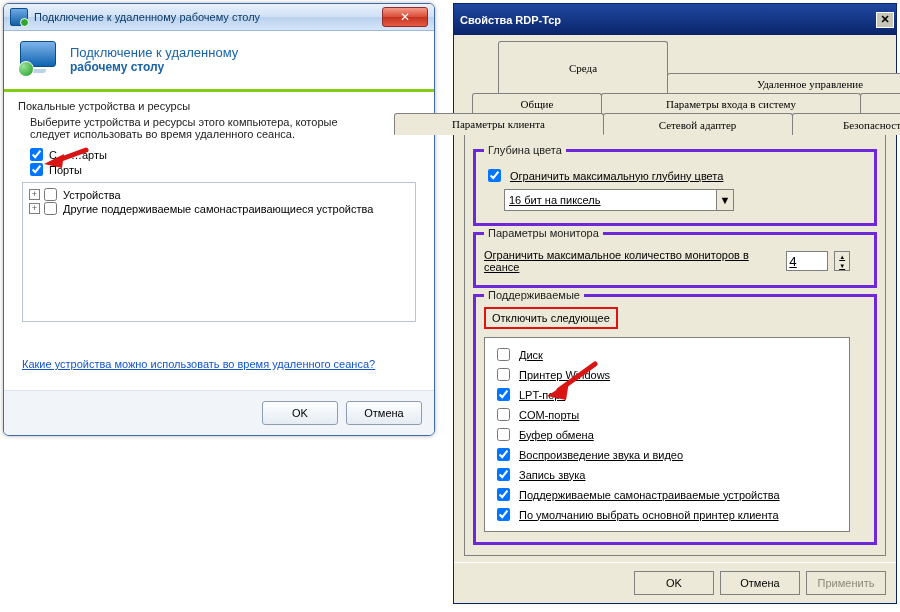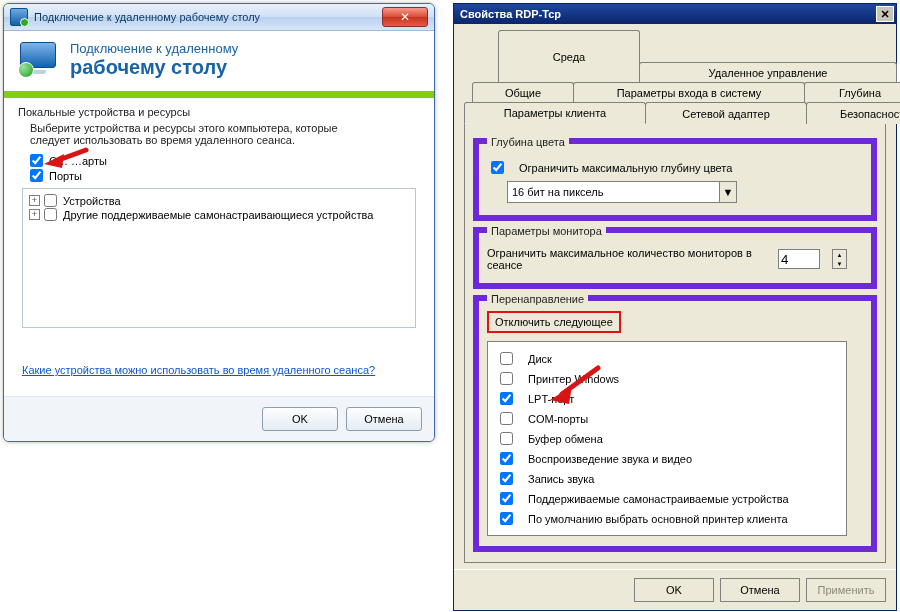--- a/index.html
+++ b/index.html
@@ -5,57 +5,57 @@
   html,body{margin:0;padding:0;font-family:"Segoe UI",Tahoma,Arial,sans-serif;font-size:11px;background:#fff;}
   .stage{position:relative;width:900px;height:612px;overflow:hidden;}
 
   
   .w7{position:absolute;left:3px;top:3px;width:430px;border:1px solid #3f6aa7;border-radius:6px;background:#fff;box-shadow:0 0 4px rgba(0,0,0,.3);}
   .w7 .titlebar{height:26px;background:linear-gradient(#e9f1fb,#cfe0f5 50%,#b9d1ee 51%,#d7e6f8);border-bottom:1px solid #9db8d9;border-radius:5px 5px 0 0;display:flex;align-items:center;padding:0 6px;}
   .w7 .title-icon{width:16px;height:16px;background:linear-gradient(#6ea9e6,#135fa7);border:1px solid #0d4f8a;border-radius:2px;margin-right:6px;position:relative; flex-shrink:0;}
   .w7 .title-icon::after{content:"";position:absolute;right:-2px;bottom:-2px;width:7px;height:7px;background:#2fa72f;border-radius:50%;border:1px solid #fff;}
   .w7 .title-text{color:#0b3a66;font-weight:400;}
   .w7 .close-w7{margin-left:auto;width:44px;height:18px;border:1px solid #8f2d2d;border-radius:3px;background:linear-gradient(#f59a8a,#d94b35 50%,#c23420 51%,#e85a42);display:flex;align-items:center;justify-content:center;color:#fff;font-size:12px;}
-  .w7 .header{display:flex;align-items:center;padding:10px 14px 12px 14px;border-bottom:7px solid #84cc16;background:#fff;}
+  .w7 .header{display:flex;align-items:center;padding:10px 14px 12px 14px;border-bottom:3px solid #84cc16;background:#fff;}
   .w7 .big-icon{width:42px;height:36px;margin-right:10px;position:relative; flex-shrink:0;}
   .w7 .big-icon .screen{width:34px;height:24px;background:linear-gradient(#7fb4ea,#0f63b0);border:1px solid #0a4d8d;border-radius:3px;position:absolute;top:0;left:2px;}
   .w7 .big-icon .base{width:18px;height:4px;background:#bcd2e6;position:absolute;bottom:4px;left:10px;border-radius:0 0 3px 3px;}
   .w7 .big-icon .orb{width:14px;height:14px;border-radius:50%;background:radial-gradient(circle at 30% 30%,#9be49b,#1f9e1f);border:1px solid #fff;position:absolute;bottom:0;left:0;}
   .w7 .header-text1{color:#1963a6;font-size:13px;}
-  .w7 .header-text2{color:#1963a6;font-size:20px;font-weight:bold;}
+  .w7 .header-text2{color:#1963a6;font-size:12px;font-weight:bold;}
   .w7 .body{padding:8px 14px 12px 14px;}
   .w7 .section-title{color:#222;margin-bottom:4px;}
   .w7 .instruction{color:#222;margin:2px 0 8px 12px;max-width:350px;}
   .w7 .checkrow{display:flex;align-items:center;margin:2px 0 2px 12px;position:relative;}
   .w7 input[type=checkbox]{margin:0 6px 0 0;}
   .w7 .tree{border:1px solid #b5c6da;height:130px;margin:6px 4px 4px 4px;padding:4px 6px;background:#fff;overflow:hidden;}
   .w7 .tree-row{display:flex;align-items:center;margin:1px 0;}
   .w7 .plus{width:9px;height:9px;border:1px solid #7d7d7d;display:inline-flex;align-items:center;justify-content:center;font-size:9px;line-height:1;color:#555;margin-right:4px;background:#fff;}
   .w7 .link{color:#1155cc;text-decoration:underline;display:inline-block;margin:32px 4px 0 4px;cursor:pointer;}
   .w7 .btnbar{display:flex;justify-content:flex-end;gap:8px;padding:10px 12px;border-top:1px solid #dbe6f3;background:#f1f5fa;border-radius:0 0 5px 5px;margin-top:8px;}
   .w7 .btn{min-width:74px;height:22px;border:1px solid #8d9dae;border-radius:3px;background:linear-gradient(#fdfefe,#e5ecf4);display:flex;align-items:center;justify-content:center;cursor:pointer;}
 
   
   .wc{position:absolute;left:453px;top:3px;width:442px;border:1px solid #0a246a;background:#ece9d8;}
-  .wc .titlebar{height:20px;background:linear-gradient(#1f48a0,#0a246a);display:flex;align-items:center;padding:0 2px 0 6px;}
+  .wc .titlebar{height:31px;background:linear-gradient(#1f48a0,#0a246a);display:flex;align-items:center;padding:0 2px 0 6px;}
   .wc .title-text{color:#fff;font-weight:bold;}
   .wc .close{margin-left:auto;width:16px;height:14px;border:1px solid #fff;background:#c7c5b8;color:#000;display:flex;align-items:center;justify-content:center;font-size:11px;font-weight:bold;}
   .wc .body{padding:6px 10px 6px 10px;}
 
   .tabs-row{display:flex;}
-  .tab{border:1px solid #808080;border-bottom:none;background:#ece9d8;padding:2px 10px;margin-right:-1px;border-radius:3px 3px 0 0;position:relative;white-space:nowrap;cursor:pointer;min-height:16px;display:flex;align-items:center;}
+  .tab{border:1px solid #808080;border-bottom:none;background:#ece9d8;padding:2px 24px;margin-right:-1px;border-radius:3px 3px 0 0;position:relative;white-space:nowrap;cursor:pointer;min-height:16px;display:flex;align-items:center;font-family:Liberation Serif, serif;}
   .tabs-row.r1{margin-left:34px;}
   .tabs-row.r2{margin-left:8px;margin-top:-1px;text-align:center;}
-  .tabs-row.r3{margin-top:-1px;}
+  .tabs-row.r3{margin-top:-1px;justify-content:center;}
   .tab.active{background:#ece9d8;border-bottom:1px solid #ece9d8;z-index:2;}
   .tab-panel{border:1px solid #808080;background:#ece9d8;padding:8px 8px;margin-top:-1px;}
 
-  .grp{border:6px solid #6d28d9;margin:6px 0 2px 0;padding:10px 24px 8px 8px;position:relative;}
+  .grp{border:3px solid #6d28d9;margin:6px 0 2px 0;padding:10px 24px 8px 8px;position:relative;}
   .grp .legend{position:absolute;top:-8px;left:8px;background:#ece9d8;padding:0 4px;color:#222;}
-  .row{display:flex;align-items:center;gap:12px;margin:4px 0;}
+  .row{display:flex;align-items:center;gap:6px;margin:4px 0;text-decoration:underline;}
   .combo{border:1px solid #7f7f7f;background:#fff;height:20px;display:flex;align-items:center;padding:0 4px;width:220px;position:relative;}
   .combo .arrow{position:absolute;right:0;top:0;width:16px;height:100%;border-left:1px solid #7f7f7f;background:#ece9d8;display:flex;align-items:center;justify-content:center;}
   .numbox{border:1px solid #7f7f7f;background:#fff;width:36px;height:18px;padding:0 2px;}
   .spin{width:14px;height:18px;border:1px solid #7f7f7f;background:#ece9d8;display:flex;flex-direction:column;}
   .spin div{flex:1;display:flex;align-items:center;justify-content:center;font-size:6px;}
 
   .redbox{border:2.5px solid #e11212;padding:3px 6px;display:inline-block;margin:0 0 6px 0;}
   .list{border:1px solid #7f7f7f;background:#fff;padding:6px 8px;margin-top:2px; position:relative;}
   .list .row{margin:1px 0;}
 
@@ -196,21 +196,21 @@
             <span>Ограничить максимальное количество мониторов в сеансе</span>
             <input class="numbox" value="4" style="">
             <div class="spin">
                 <div>▲</div>
                 <div>▼</div>
               </div>
           </div>
         </div>
 
         <div class="grp" style="padding-bottom:10px;">
-          <div class="legend">Перенаправление</div>
+          <div class="legend">Поддерживаемые</div>
           <div class="redbox">
             <span>Отключить следующее</span>
           </div>
           <div class="list" id="redir-list">
 
             <div class="arrow-anno" style="left:58px;top:22px;">
               <svg width="60" height="40">
                   <line class="shaft" x1="52" y1="4" x2="16" y2="30"></line>
                   <polygon class="tri" points="4,36 26,22 23,40"></polygon>
                 </svg>

